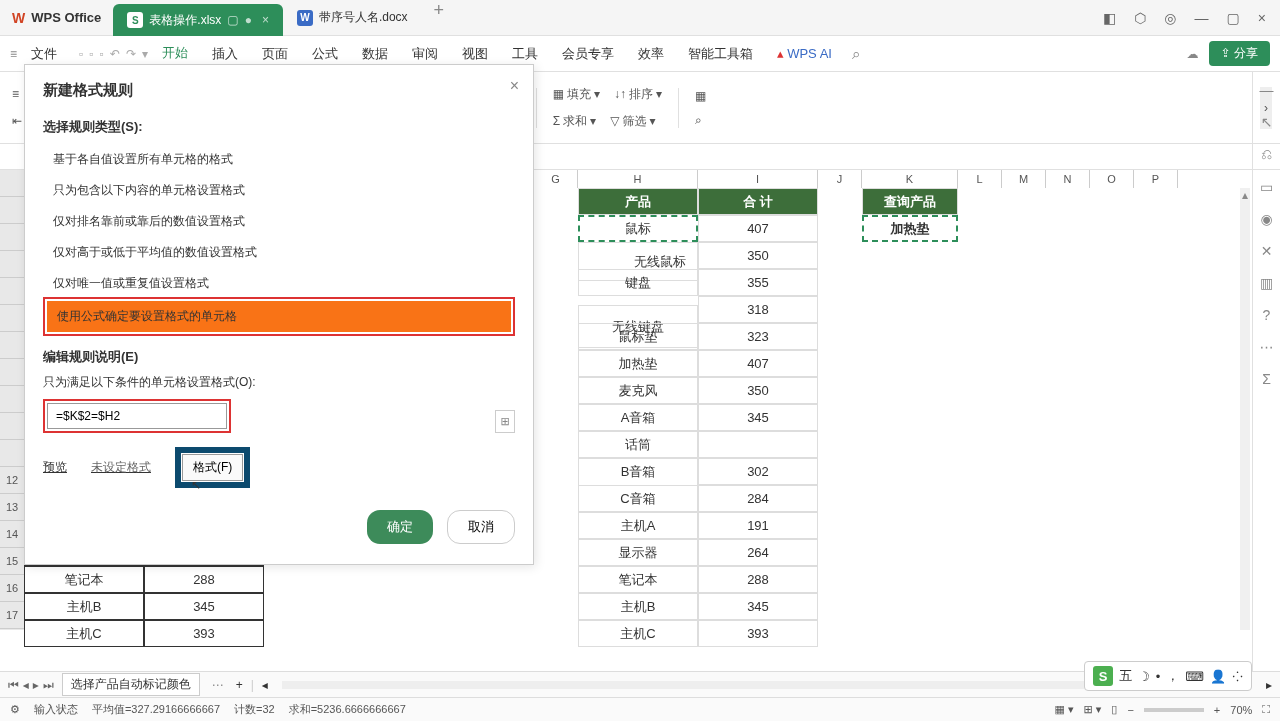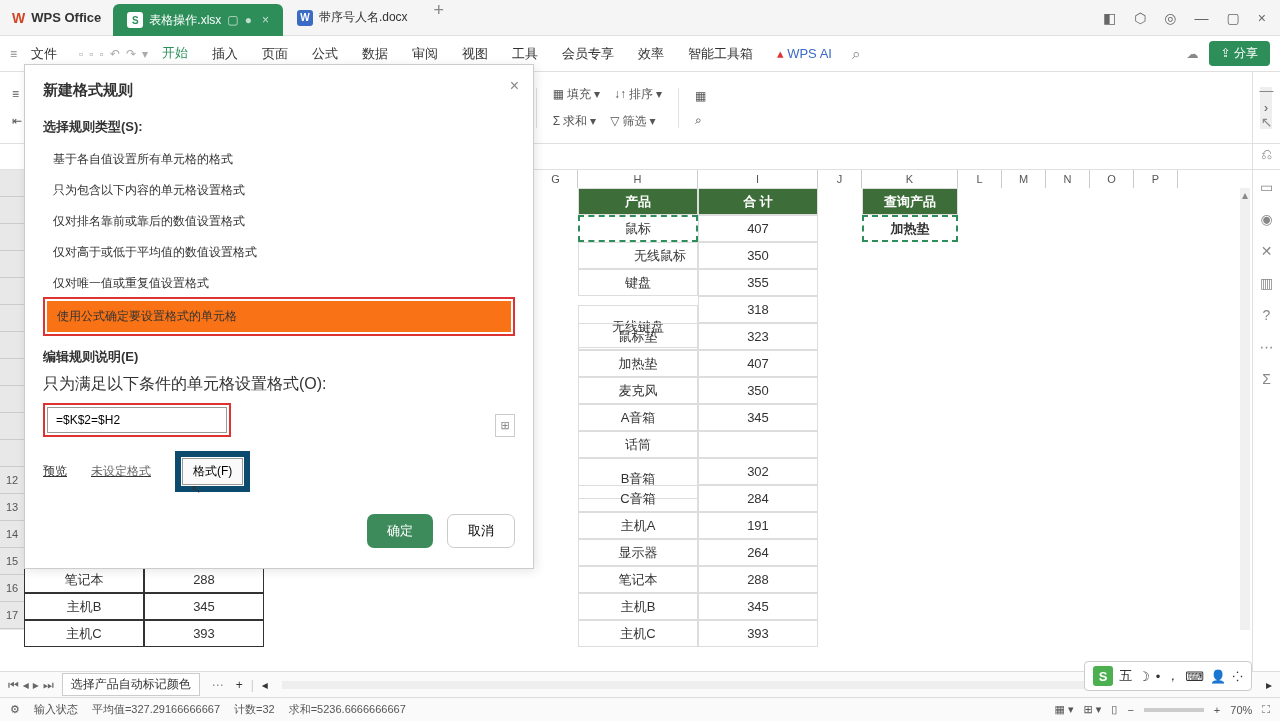--- a/index.html
+++ b/index.html
@@ -56,21 +56,21 @@
 .rule-box { border: 2px solid #d33; padding: 2px; margin-top: -2px; }
 .formula-input { width: 180px; padding: 5px 8px; font-size: 12px; border: 1px solid #999; }
 .formula-wrap { border: 2px solid #d33; padding: 2px; display: inline-block; }
 .formula-row { display: flex; align-items: center; gap: 10px; margin-top: 8px; }
 .format-btn { padding: 4px 10px; border: 1px solid #999; background: #fafafa; cursor: pointer; font-size: 12px; }
 .format-box { border: 6px solid #0c4a6e; padding: 1px; display: inline-block; position: relative; }
 .cursor-arrow { position: absolute; left: 10px; bottom: -10px; font-size: 12px; pointer-events: none; }
 .range-icon { margin-left: auto; color: #888; cursor: pointer; padding: 4px; border: 1px solid #ccc; font-size: 11px; width: 20px; text-align: center; }
 .preview-row { display: flex; align-items: center; gap: 24px; margin-top: 14px; font-size: 12px; text-decoration: underline; }
 .dlg-btns { display: flex; justify-content: flex-end; gap: 14px; margin-top: 22px; }
-.btn { padding: 7px 20px; font-size: 13px; border-radius: 7px; cursor: pointer; }
+.btn { padding: 7px 20px; font-size: 13px; border-radius: 13px; cursor: pointer; }
 .btn-ok { background: #3d8b5a; color: #fff; border: none; }
 .btn-cancel { background: #fff; border: 1px solid #ccc; }
 
 .sheetbar { position: absolute; bottom: 24px; left: 0; right: 0; height: 26px; border-top: 1px solid #ddd; display: flex; align-items: center; padding: 0 8px; gap: 8px; font-size: 12px; background: #fafafa; }
 .sheet-nav { display: flex; gap: 4px; color: #666; }
 .sheet-tab { padding: 2px 8px; background: #fff; border: 1px solid #ccc; }
 .sheetbar .dots { color: #888; padding: 0 4px; }
 .statusbar { position: absolute; bottom: 0; left: 0; right: 0; height: 24px; border-top: 1px solid #ddd; display: flex; align-items: center; padding: 0 10px; gap: 14px; font-size: 11px; color: #555; background: #fafafa; }
 .statusbar .right { margin-left: auto; display: flex; align-items: center; gap: 10px; }
 
@@ -247,37 +247,37 @@
       <div class="rowhdr">16</div>
       <div class="rowhdr">17</div>
     </div>
   <div class="cells" id="cells">
       <div class="cell hdr-cell" style="left: 554px; top: 0px; width: 120px; height: 27px;">产品</div>
       <div class="cell hdr-cell" style="left: 674px; top: 0px; width: 120px; height: 27px;">合   计</div>
       <div class="cell hdr-cell" style="left: 838px; top: 0px; width: 96px; height: 27px;">查询产品</div>
       <div class="cell" style="left: 838px; top: 27px; width: 96px; height: 27px; border: 2px dashed rgb(45, 142, 90); font-weight: bold;">加热垫</div>
       <div class="cell" style="left: 554px; top: 27px; width: 120px; height: 27px; border: 2px dashed rgb(45, 142, 90);">鼠标</div>
       <div class="cell" style="left: 674px; top: 27px; width: 120px; height: 27px;">407</div>
-      <div class="cell" style="left: 554px; top: 54px; width: 120px; height: 27px; padding-left: 44px;">无线鼠标</div>
+      <div class="cell" style="left: 554px; top: 54px; width: 120px; height: 39px; padding-left: 44px;">无线鼠标</div>
       <div class="cell" style="left: 674px; top: 54px; width: 120px; height: 27px;">350</div>
       <div class="cell" style="left: 554px; top: 81px; width: 120px; height: 27px;">键盘</div>
       <div class="cell" style="left: 674px; top: 81px; width: 120px; height: 27px;">355</div>
       <div class="cell" style="left: 554px; top: 108px; width: 120px; height: 43px; margin-top: 9px;">无线键盘</div>
       <div class="cell" style="left: 674px; top: 108px; width: 120px; height: 27px;">318</div>
       <div class="cell" style="left: 554px; top: 135px; width: 120px; height: 27px;">鼠标垫</div>
       <div class="cell" style="left: 674px; top: 135px; width: 120px; height: 27px;">323</div>
       <div class="cell" style="left: 554px; top: 162px; width: 120px; height: 27px;">加热垫</div>
       <div class="cell" style="left: 674px; top: 162px; width: 120px; height: 27px;">407</div>
       <div class="cell" style="left: 554px; top: 189px; width: 120px; height: 27px;">麦克风</div>
       <div class="cell" style="left: 674px; top: 189px; width: 120px; height: 27px;">350</div>
       <div class="cell" style="left: 554px; top: 216px; width: 120px; height: 27px;">A音箱</div>
       <div class="cell" style="left: 674px; top: 216px; width: 120px; height: 27px;">345</div>
       <div class="cell" style="left: 554px; top: 243px; width: 120px; height: 27px;">话筒</div>
       <div class="cell" style="left: 674px; top: 243px; width: 120px; height: 27px;"> </div>
-      <div class="cell" style="left: 554px; top: 270px; width: 120px; height: 41px;">B音箱</div>
+      <div class="cell" style="left: 554px; top: 270px; width: 120px; height: 28px;">B音箱</div>
       <div class="cell" style="left: 674px; top: 270px; width: 120px; height: 27px;">302</div>
       <div class="cell" style="left: 554px; top: 297px; width: 120px; height: 27px;">C音箱</div>
       <div class="cell" style="left: 674px; top: 297px; width: 120px; height: 27px;">284</div>
       <div class="cell" style="left: 554px; top: 324px; width: 120px; height: 27px;">主机A</div>
       <div class="cell" style="left: 674px; top: 324px; width: 120px; height: 27px;">191</div>
       <div class="cell" style="left: 554px; top: 351px; width: 120px; height: 27px;">显示器</div>
       <div class="cell" style="left: 674px; top: 351px; width: 120px; height: 27px;">264</div>
       <div class="cell" style="left: 554px; top: 378px; width: 120px; height: 27px;">笔记本</div>
       <div class="cell" style="left: 674px; top: 378px; width: 120px; height: 27px;">288</div>
       <div class="cell" style="left: 554px; top: 405px; width: 120px; height: 27px;">主机B</div>
@@ -323,21 +323,21 @@
     <div class="rule-item">基于各自值设置所有单元格的格式</div>
     <div class="rule-item">只为包含以下内容的单元格设置格式</div>
     <div class="rule-item">仅对排名靠前或靠后的数值设置格式</div>
     <div class="rule-item">仅对高于或低于平均值的数值设置格式</div>
     <div class="rule-item">仅对唯一值或重复值设置格式</div>
     <div class="rule-box">
       <div class="rule-item sel" style="border:none">使用公式确定要设置格式的单元格</div>
     </div>
   </div>
   <div class="dlg-section">编辑规则说明(E)</div>
-  <div style="font-size:16px;margin:6px 0">只为满足以下条件的单元格设置格式(O):</div>
+  <div style="font-size:12px;margin:6px 0">只为满足以下条件的单元格设置格式(O):</div>
   <div class="formula-row" style="align-items:flex-end">
     <span class="formula-wrap">
       <input class="formula-input" value="=$K$2=$H2" style="">
     </span>
     <span class="range-icon">⊞</span>
   </div>
   <div class="preview-row">
     <span>预览</span>
     <span style="color:#666">未设定格式</span>
     <span class="format-box">

